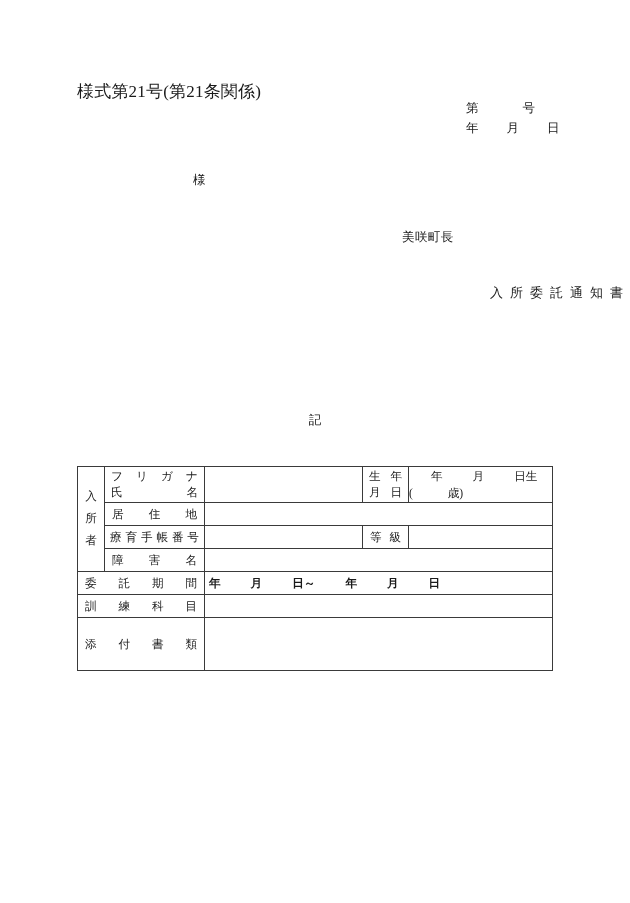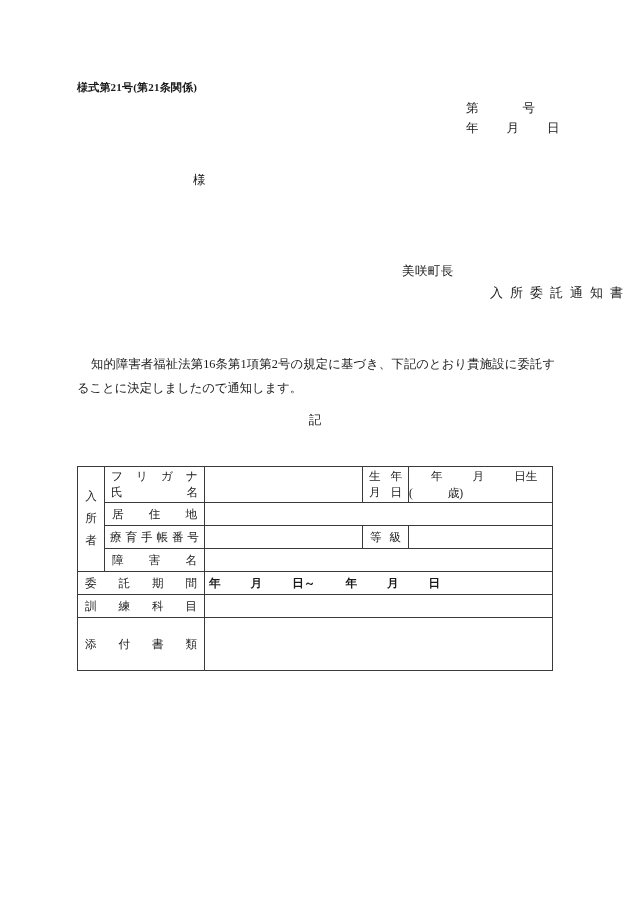--- a/index.html
+++ b/index.html
@@ -18,24 +18,23 @@
     height: 903px;
     background: #ffffff;
     overflow: hidden;
   }
 
   
   .form-no {
     position: absolute;
     left: 77px;
     top: 80px;
-    font-size: 11px;
+    font-size: 17px;
     letter-spacing: 0.2px;
     white-space: nowrap;
-    font-weight: bold;
   }
   .doc-meta {
     position: absolute;
     left: 430px;
     top: 98px;
     font-size: 12.5px;
     line-height: 20px;
     white-space: nowrap;
     margin-left: 36px;
   }
@@ -50,21 +49,20 @@
     font-size: 12.5px;
     white-space: nowrap;
   }
   .issuer {
     position: absolute;
     left: 402px;
     top: 229px;
     font-size: 12.5px;
     letter-spacing: 0.4px;
     white-space: nowrap;
-    margin-top: 34px;
   }
 
   .doc-title {
     position: absolute;
     left: 0;
     top: 284px;
     width: 630px;
     text-align: right;
     font-size: 13px;
     letter-spacing: 7px;
@@ -172,21 +170,20 @@
     <span class="row"><span>第</span><span class="sp-wide"></span><span>号</span></span>
     <span class="row"><span>年</span><span class="sp-mid"></span><span>月</span><span class="sp-mid"></span><span>日</span></span>
   </div>
 
   <div class="addressee">様</div>
 
   <div class="issuer">美咲町長</div>
 
   <div class="doc-title">入所委託通知書</div>
 
-  <div class="body-text">知的障害者福祉法第16条第1項第2号の規定に基づき、下記のとおり貴施設に委託することに決定しましたので通知します。</div>
 
   <div class="ki-mark">記</div>
 
   <table class="form-table">
     <colgroup>
       <col style="width:27px">
       <col style="width:100px">
       <col style="width:158px">
       <col style="width:46px">
       <col style="width:144px">

